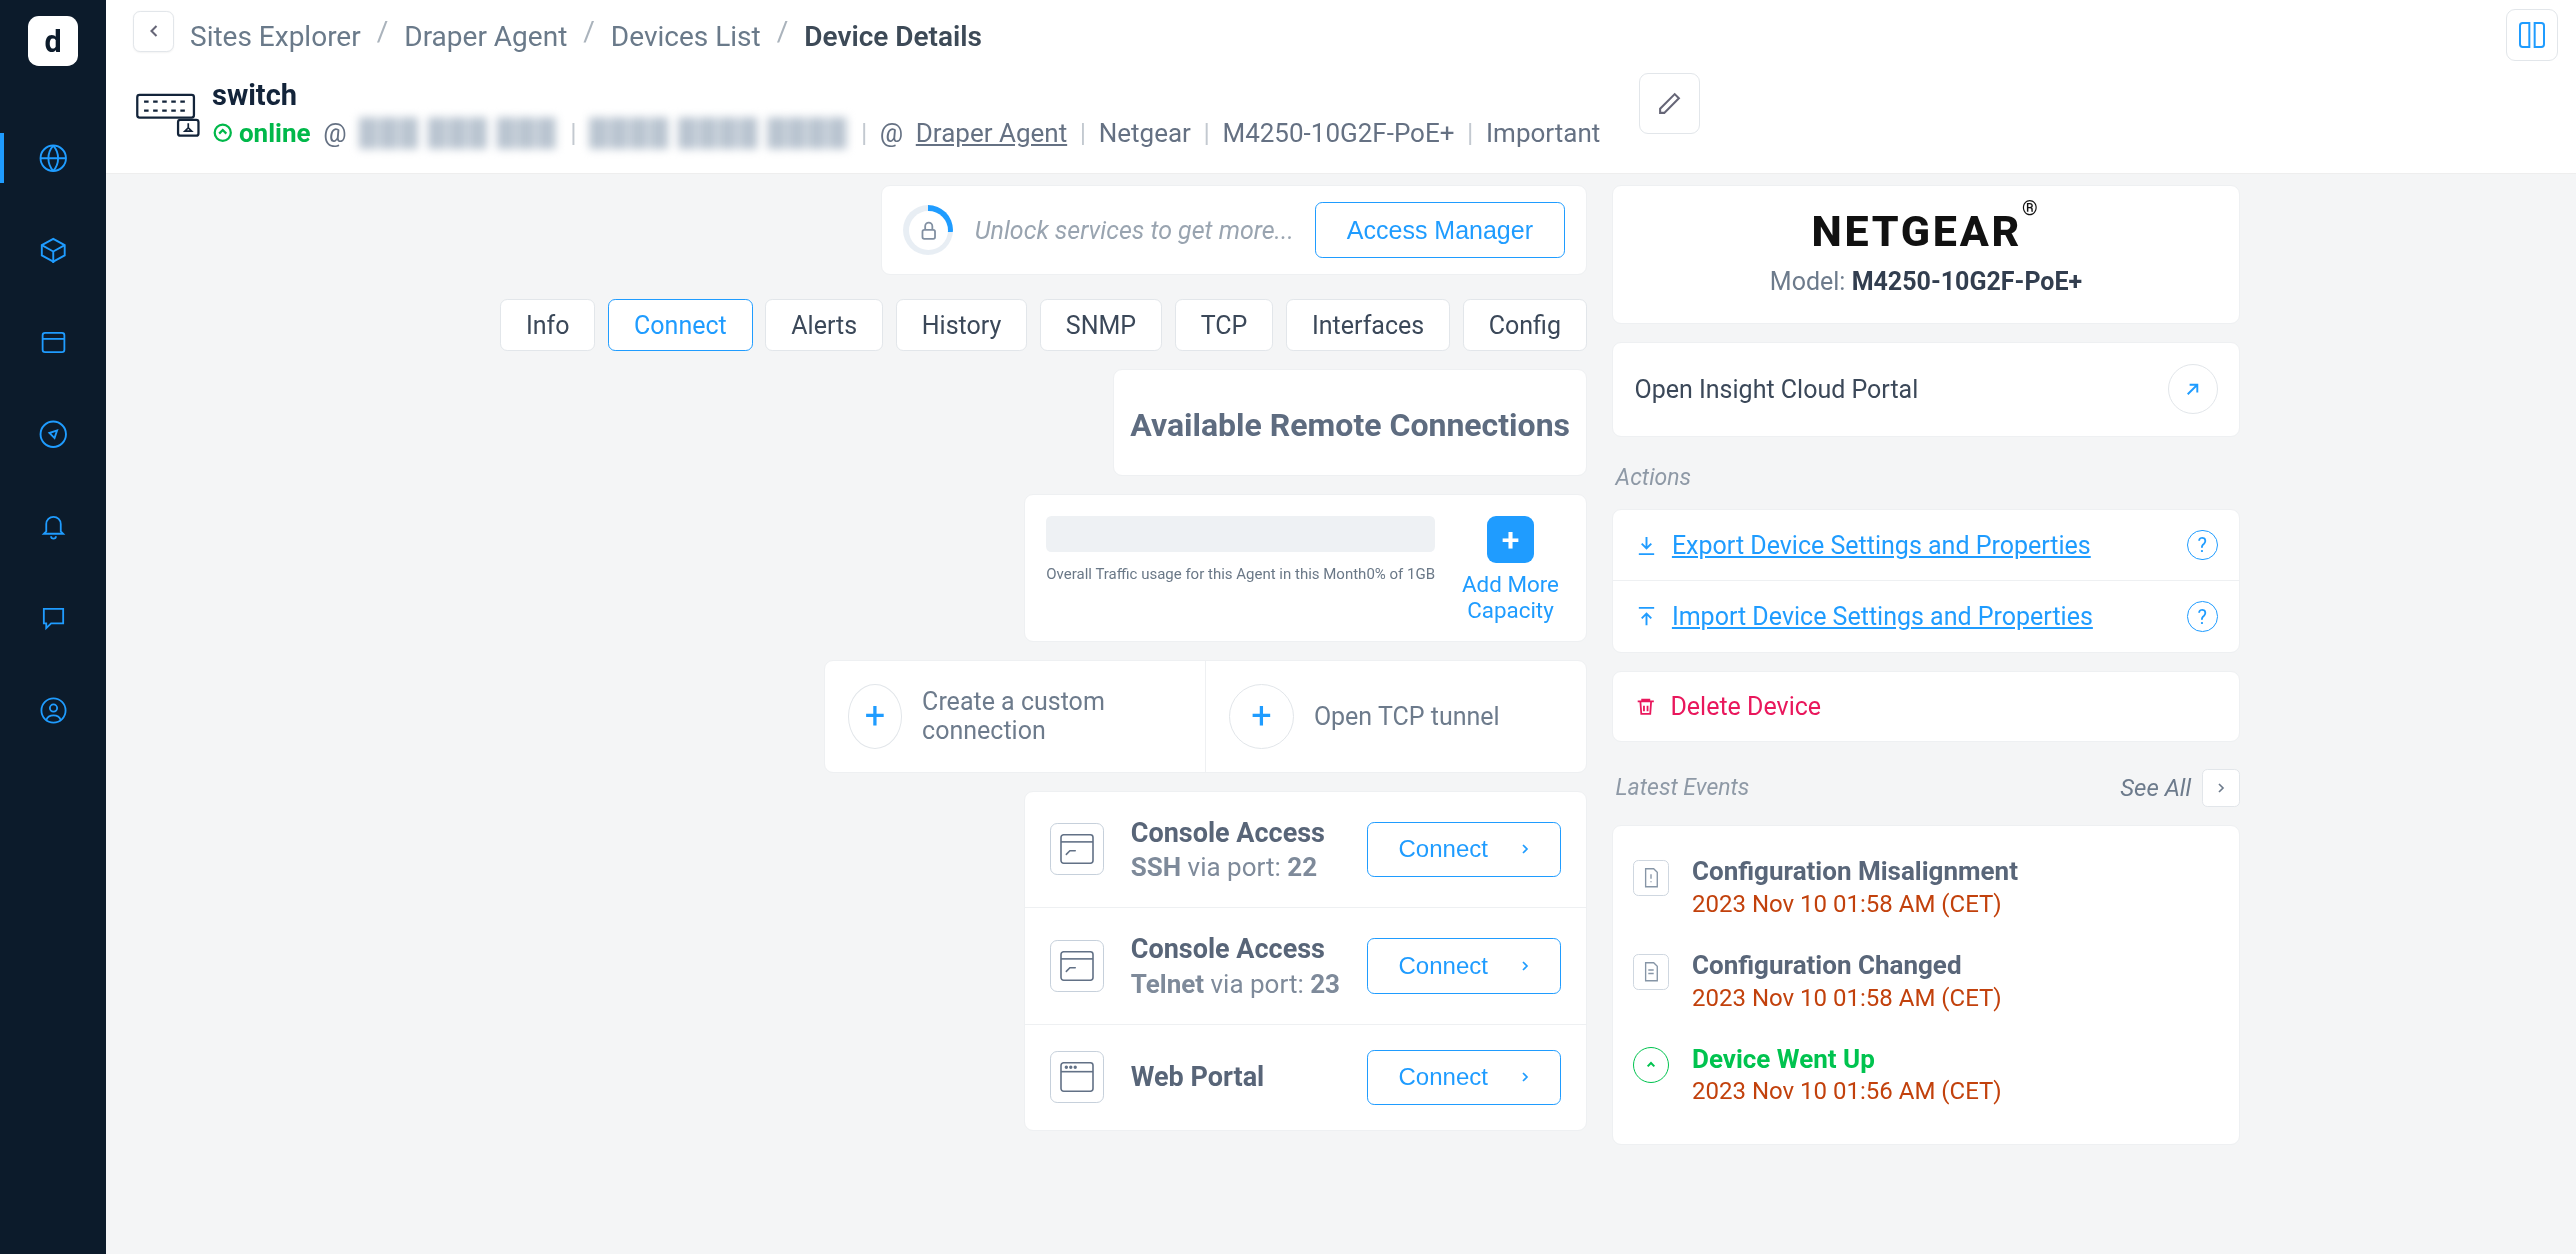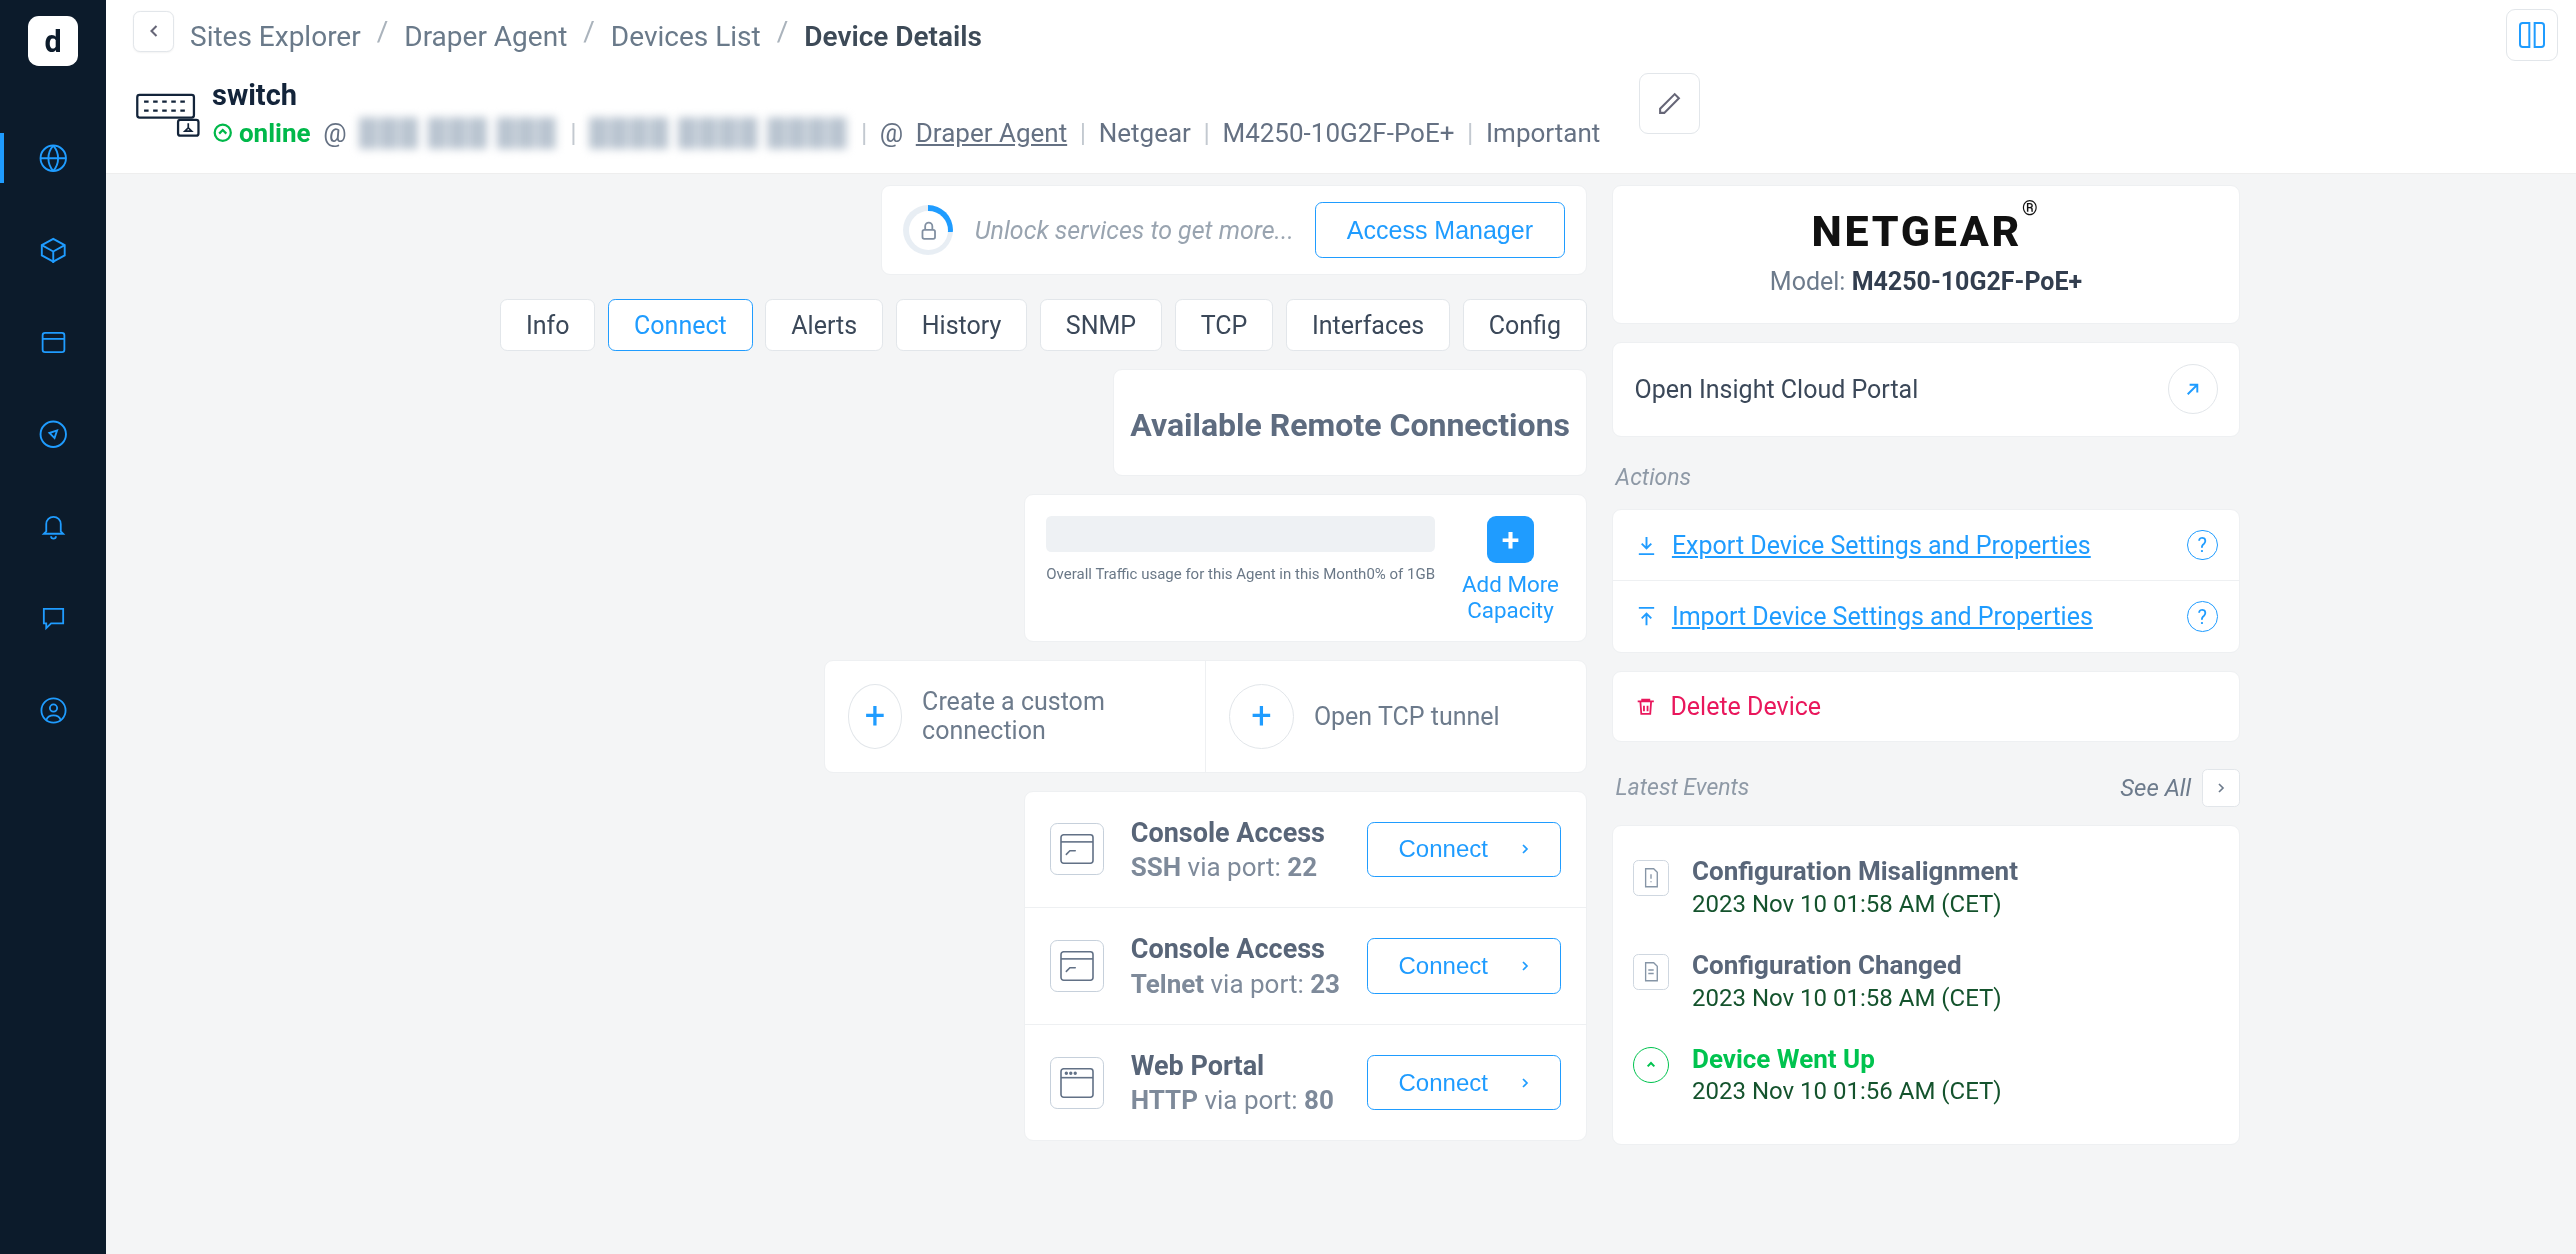--- a/index.html
+++ b/index.html
@@ -324,21 +324,21 @@
   .event-icon {
     width:36px;height:36px;border-radius:5.4px;border:0.9px solid #cfd7e0;
     display:flex;align-items:center;justify-content:center;color:#8695a6;font-size:18px;background:#fff;
     margin-top:3.6px;flex-shrink:0;
   }
   .event-icon.up {
     border:1.8px solid #00c34f;border-radius:50%;color:#00c34f;
   }
   .event-title { font-size:26px;font-weight:700;color:#596679;}
   .event-title.up { color:#00c34f; }
-  .event-time { font-size:24px;color:#14532d;margin-top:3.6px;}
+  .event-time { font-size:24px;color:#c2410c;margin-top:3.6px;}
 </style>
 </head>
 <body>
 
 <div class="app">
   <div class="sidebar">
     <div class="sidebar-logo">d</div>
     <div class="sidebar-icon active">
       <svg width="30.5" height="30.5" viewBox="0 0 24 24" stroke-width="1.5">
           <circle cx="12" cy="12" r="10"></circle>
@@ -546,21 +546,20 @@
               <svg width="36" height="32" viewBox="0 0 40 36" fill="none" stroke="#627186" stroke-width="1.8">
                   <rect x="2" y="2" width="36" height="32" rx="3"></rect>
                   <path d="M2 12h36"></path>
                   <circle cx="8" cy="7" r="1" fill="#627186"></circle>
                   <circle cx="13" cy="7" r="1" fill="#627186"></circle>
                   <circle cx="18" cy="7" r="1" fill="#627186"></circle>
                 </svg>
             </div>
             <div class="conn-info">
               <div class="conn-name">Web Portal</div>
-              <div class="conn-sub"><b>HTTP</b><span> via port: </span><b>80</b></div>
             </div>
             <button class="connect-btn">
               <span>Connect</span>
               <svg width="16" height="16" viewBox="0 0 24 24" fill="none" stroke="currentColor" stroke-width="2.5">
                   <path d="M9 6l6 6-6 6"></path>
                 </svg>
             </button>
           </div>
         </div>
 

